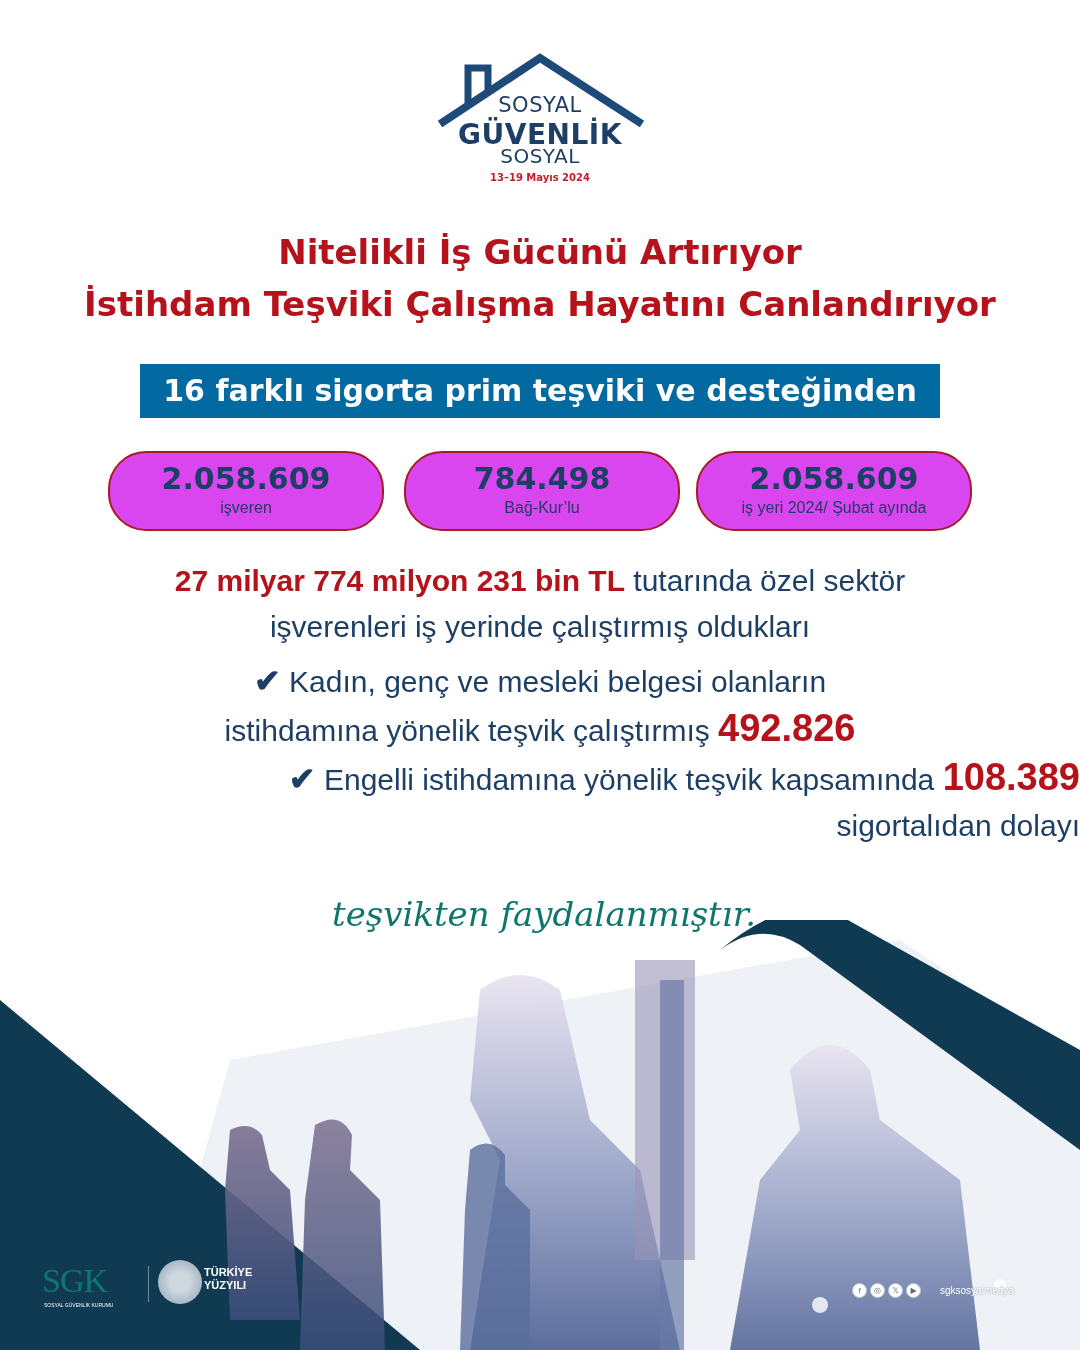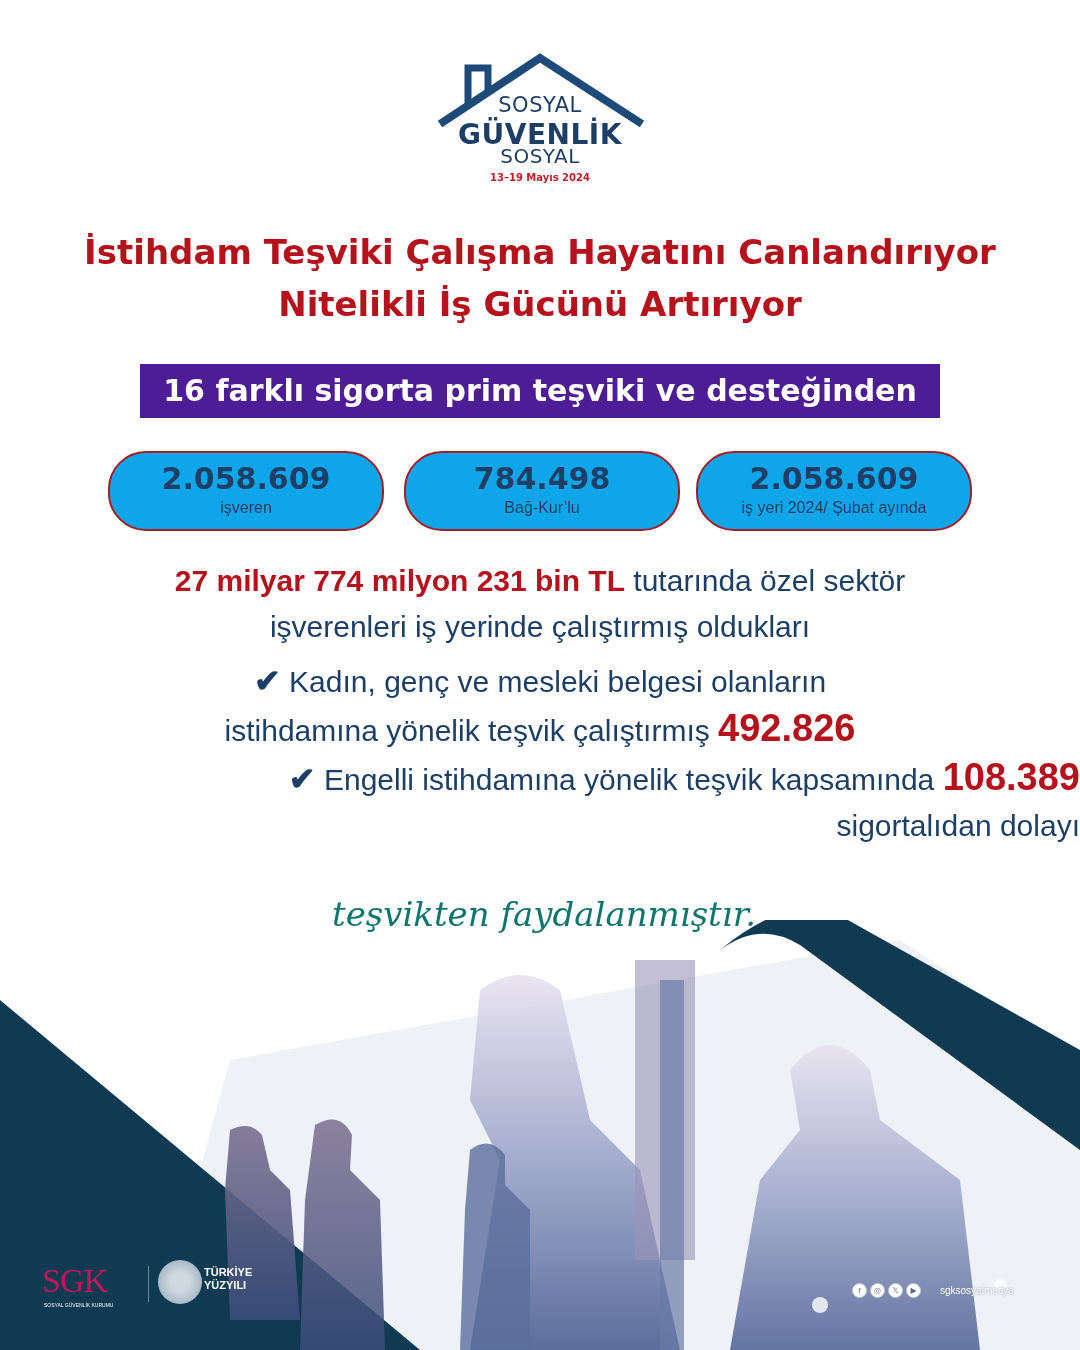--- a/index.html
+++ b/index.html
@@ -5,32 +5,32 @@
   html,body{margin:0;padding:0;}
   body{width:1080px;height:1350px;position:relative;overflow:hidden;background:#ffffff;font-family:"Liberation Sans",sans-serif;color:#1d3f66;}
   .logo{position:absolute;left:430px;top:50px;width:220px;height:145px;}
   .logo svg{position:absolute;left:0;top:0;}
   .logo-text{position:absolute;left:0;width:220px;text-align:center;}
   .lt1{top:43px;font-family:"DejaVu Sans",sans-serif;font-weight:normal;font-size:21px;color:#1d3f66;letter-spacing:0.5px;}
   .lt2{top:68px;font-family:"DejaVu Sans",sans-serif;font-weight:bold;font-size:28px;color:#1d3f66;letter-spacing:0.5px;}
   .lt3{top:94px;font-family:"DejaVu Sans",sans-serif;font-size:20px;color:#1d3f66;letter-spacing:0.5px;}
   .lt4{top:122px;font-family:"DejaVu Sans",sans-serif;font-weight:bold;font-size:10px;color:#c0202a;}
   .title{position:absolute;left:0;width:1080px;text-align:center;font-weight:bold;font-size:34px;color:#b5121b;line-height:52px;top:226px;font-family:"DejaVu Sans",sans-serif;}
-  .band{position:absolute;left:140px;top:364px;width:800px;height:54px;background:#4c1d95;color:#ffffff;font-weight:bold;font-size:30px;text-align:center;line-height:54px;font-family:"DejaVu Sans",sans-serif;}
-  .stat{position:absolute;top:451px;width:272px;height:76px;border:2.5px solid #a51d26;border-radius:38px;background:#0ea5e9;text-align:center;}
+  .band{position:absolute;left:140px;top:364px;width:800px;height:54px;background:#0369a1;color:#ffffff;font-weight:bold;font-size:30px;text-align:center;line-height:54px;font-family:"DejaVu Sans",sans-serif;}
+  .stat{position:absolute;top:451px;width:272px;height:76px;border:2.5px solid #a51d26;border-radius:38px;background:#d946ef;text-align:center;}
   .stat .num{font-weight:bold;font-size:30px;color:#1d3f66;margin-top:8px;line-height:36px;font-family:"DejaVu Sans",sans-serif;}
   .stat .lbl{font-size:16px;color:#1d3f66;line-height:22px;}
   .s1{left:108px}.s2{left:404px}.s3{left:696px}
   .para{position:absolute;left:0;width:1080px;text-align:center;font-size:30px;color:#1d3f66;line-height:46px;}
   .red{color:#b5121b;font-weight:bold;}
   .check{color:#1d3f66;font-weight:bold;font-size:32px;}
   .script{position:absolute;left:4px;width:1080px;text-align:center;top:862px;font-family:"DejaVu Serif",serif;font-style:italic;font-size:34px;color:#0f766e;margin-top:32px;}
   .bottom{position:absolute;left:0;top:920px;width:1080px;height:430px;}
   .foot-logos{position:absolute;left:42px;top:1258px;height:50px;}
-  .sgk{position:absolute;left:0;top:4px;font-family:"Liberation Serif",serif;font-size:34px;color:#be185d;letter-spacing:-1px;}
+  .sgk{position:absolute;left:0;top:4px;font-family:"Liberation Serif",serif;font-size:34px;color:#0f766e;letter-spacing:-1px;}
   .sgk-sub{position:absolute;left:2px;top:44px;font-size:5px;color:#fff;white-space:nowrap;}
   .divider{position:absolute;left:106px;top:8px;width:1px;height:36px;background:#6e8aa0;}
   .ty-emblem{position:absolute;left:116px;top:2px;width:44px;height:44px;border-radius:50%;background:radial-gradient(circle,#cfd8df 30%,#8da2b2 100%);}
   .ty-text{position:absolute;left:162px;top:8px;font-weight:bold;font-size:11px;line-height:13px;color:#fff;}
   .social{position:absolute;left:852px;top:1283px;display:flex;gap:3px;align-items:center;}
   .soc{width:13px;height:13px;border-radius:50%;background:#ffffff;border:1px solid #bcc8d2;font-size:8px;color:#5a6e80;text-align:center;line-height:13px;}
   .handle{font-size:10px;color:#ffffff;margin-left:16px;text-shadow:0 0 2px #7890a5;}
 </style>
 </head>
 <body>
@@ -40,22 +40,22 @@
     <polyline points="10,74 110,8 212,74" fill="none" stroke="#1e4a7a" stroke-width="8" stroke-linejoin="miter"></polyline>
     <polyline points="38,56 38,18 58,18 58,42" fill="none" stroke="#1e4a7a" stroke-width="7"></polyline>
   </svg>
   <div class="logo-text lt1">SOSYAL</div>
   <div class="logo-text lt2">GÜVENLİK</div>
   <div class="logo-text lt3">SOSYAL</div>
   <div class="logo-text lt4">13–19 Mayıs 2024</div>
 </div>
 
 <div class="title">
+  <div>Nitelikli İş Gücünü Artırıyor</div>
   <div>İstihdam Teşviki Çalışma Hayatını Canlandırıyor</div>
-  <div>Nitelikli İş Gücünü Artırıyor</div>
 </div>
 
 <div class="band">16 farklı sigorta prim teşviki ve desteğinden</div>
 
 <div class="stat s1">
   <div class="num">2.058.609</div>
   <div class="lbl">işveren</div>
 </div>
 <div class="stat s2">
   <div class="num">784.498</div>

